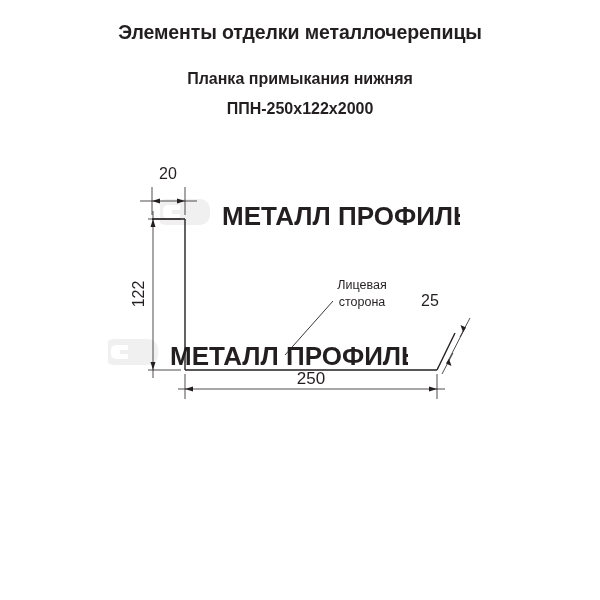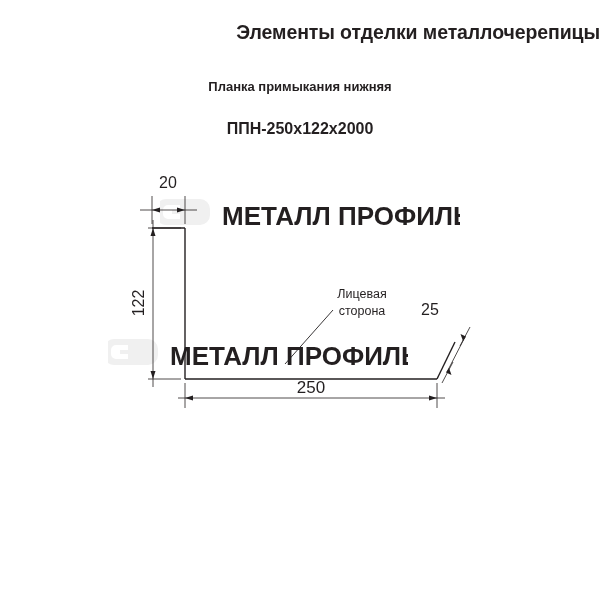--- a/index.html
+++ b/index.html
@@ -19,54 +19,54 @@
     position: absolute;
     left: 0; top: 0;
     width: 600px;
     height: 600px;
   }
   .title-block {
     position: absolute;
     left: 0;
     top: 20px;
     width: 600px;
-    text-align: right;
+    text-align: center;
   }
   .main-title {
     font-size: 19.5px;
     font-weight: bold;
     color: #231f20;
     letter-spacing: -0.1px;
     margin: 0;
     line-height: 24px;
   }
   .subtitle-block {
     position: absolute;
     left: 0;
     top: 68px;
     width: 600px;
     text-align: center;
   }
   .sub-title {
-    font-size: 13px;
+    font-size: 16px;
     font-weight: bold;
-    margin: 8px;
+    margin: 0;
     line-height: 22px;
   }
   .sub-code {
     font-size: 16px;
     font-weight: bold;
-    margin: 16px;
+    margin: 4px;
     line-height: 22px;
     padding-top: 4px;
   }
   .drawing {
     position: absolute;
     left: 0;
-    top: 150px;
+    top: 141px;
     width: 600px;
     height: 330px;
   }
   .watermark {
     position: absolute;
     pointer-events: none;
     opacity: 1;
   }
   .footer {
     position: absolute;

